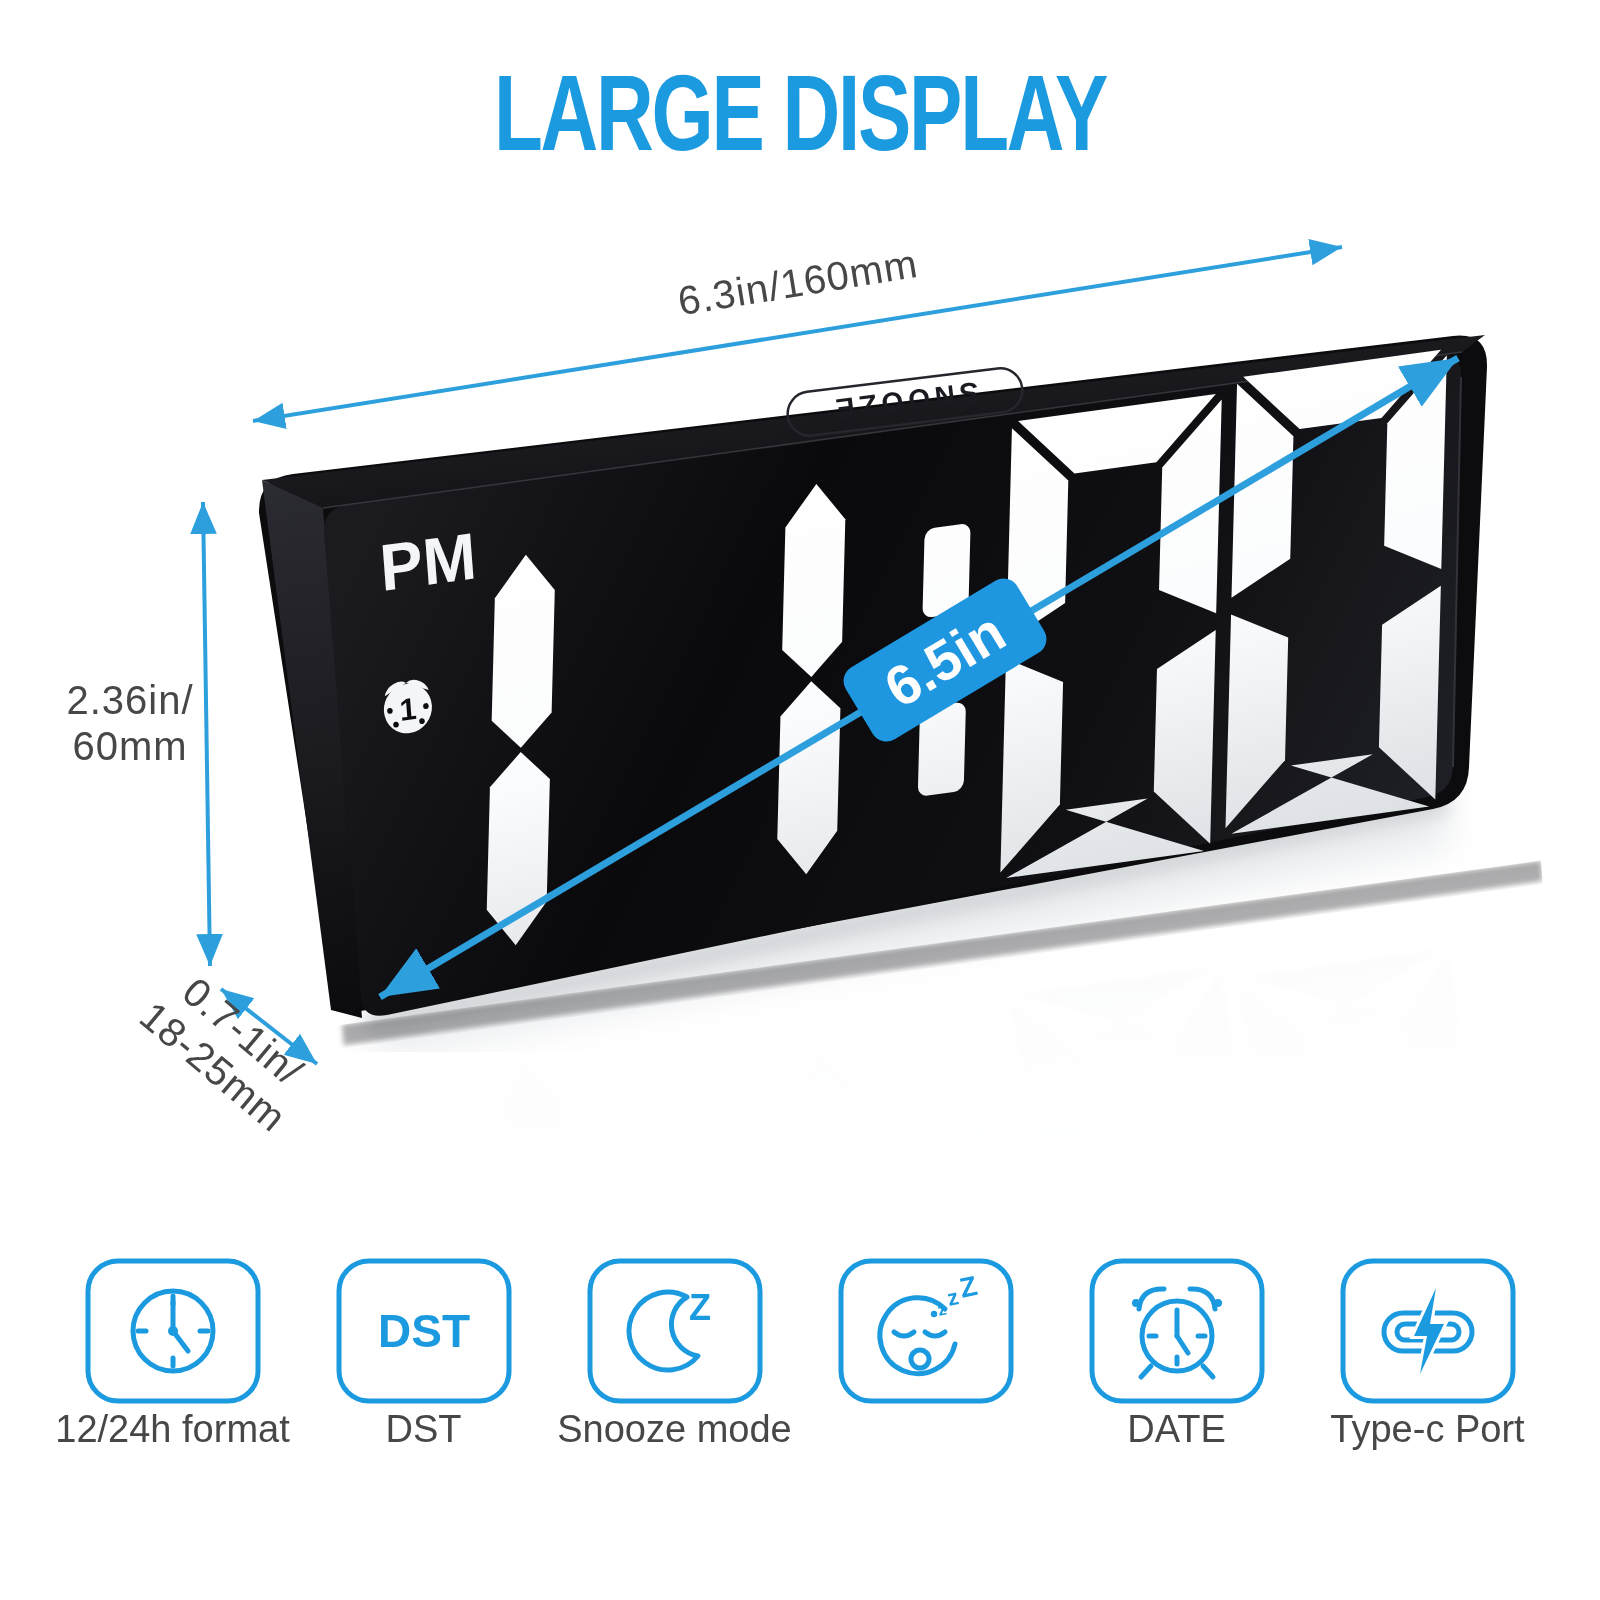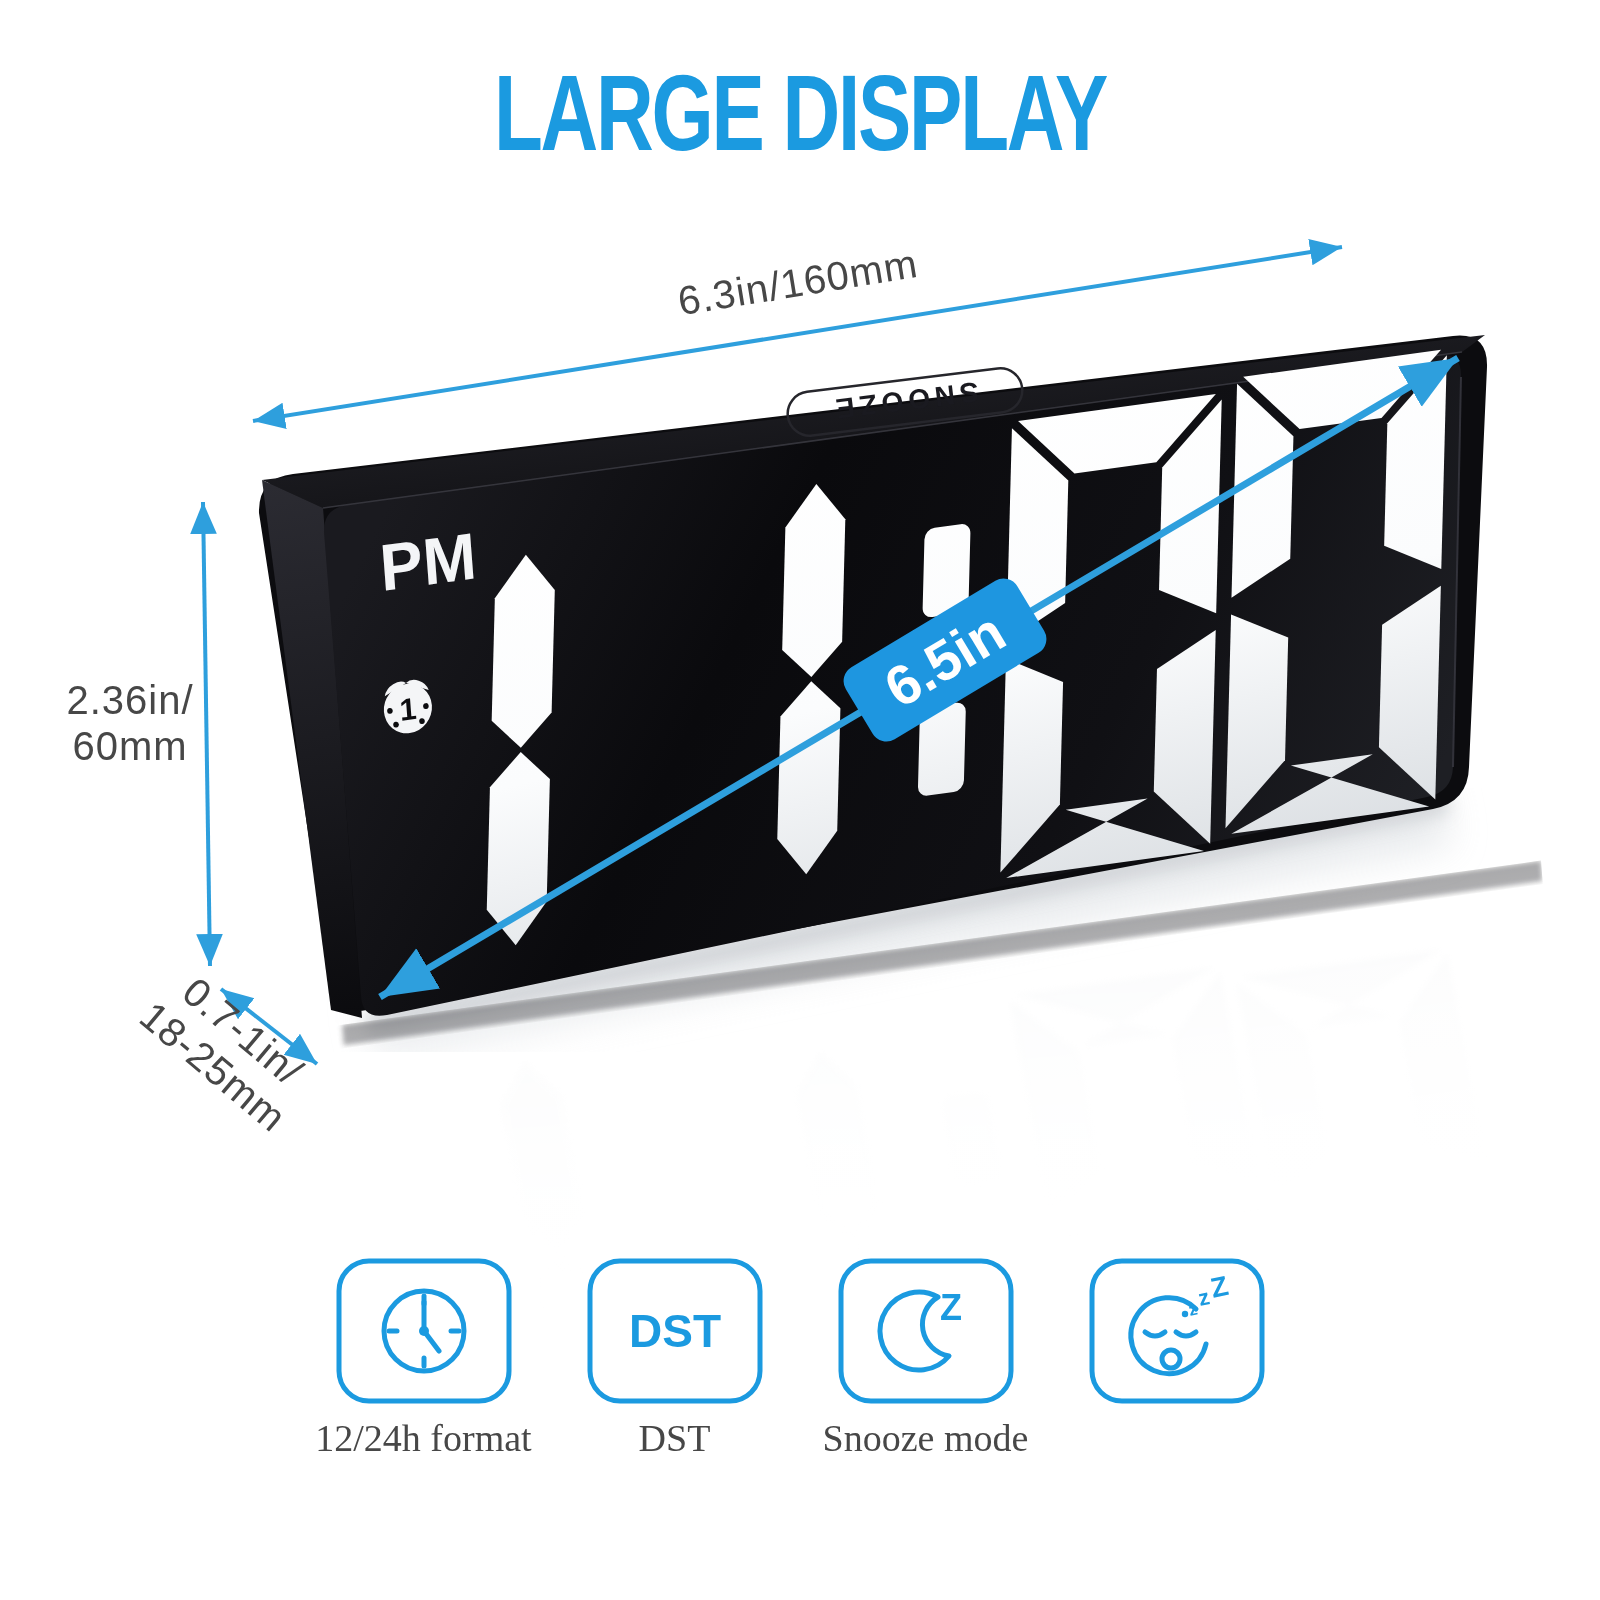--- a/index.html
+++ b/index.html
@@ -21,23 +21,22 @@
   .dim-label{fill:var(--label,#474747);font-size:40px;letter-spacing:1px;}
   .dim-line{stroke:var(--arrow,#2e9fdd);fill:none;}
   .badge-text{fill:#ffffff;font-size:56px;font-weight:bold;}
   .features{
     position:absolute;left:0;top:1258px;width:1600px;
     display:flex;justify-content:center;
   }
   .feature{width:251px;display:flex;flex-direction:column;align-items:center;}
   .feature svg{display:block;}
   .feature .flabel{
-    margin-top:12px;font-size:38px;color:var(--label,#474747);
+    margin-top:4px;font-size:38px;color:var(--label,#474747);
     white-space:nowrap;
-    font-family:Liberation Serif, serif;
   }
   .icon-stroke{stroke:var(--accent,#1b9ae0);fill:none;stroke-width:5;stroke-linecap:round;}
   .icon-fill{fill:var(--accent,#1b9ae0);}
   .icon-text{fill:var(--accent,#1b9ae0);font-weight:bold;}
 </style>
 </head>
 <body>
 
 <div class="page-title">LARGE DISPLAY</div>
 
@@ -220,15 +219,42 @@
       <path d="M 56,74 Q 66,82 76,74" class="icon-stroke"></path>
       <path d="M 87,74 Q 97,82 107,74" class="icon-stroke"></path>
       <circle cx="82" cy="101" r="9" class="icon-stroke"></circle>
       <circle cx="96" cy="56" r="3.2" class="icon-fill"></circle>
       <text x="101" y="58" font-size="17" class="icon-text" transform="rotate(-12 101 58)">z</text>
       <text x="111" y="48" font-size="22" class="icon-text" transform="rotate(-12 111 48)">z</text>
       <text x="124" y="40" font-size="28" class="icon-text" transform="rotate(-12 124 40)">Z</text>
     </svg>
   </div>
 
-
+  <div class="feature">
+    <svg width="176" height="146" viewBox="0 0 176 146">
+      <rect x="3" y="3" width="170" height="140" rx="30" class="icon-stroke"></rect>
+      <circle cx="88" cy="78" r="35" class="icon-stroke"></circle>
+      <path d="M 50,51 Q 52,30 75,31" class="icon-stroke" stroke-width="6"></path>
+      <circle cx="47" cy="45" r="4" class="icon-fill"></circle>
+      <path d="M 126,51 Q 124,30 101,31" class="icon-stroke" stroke-width="6"></path>
+      <circle cx="129" cy="45" r="4" class="icon-fill"></circle>
+      <line x1="62" y1="108" x2="52" y2="119" class="icon-stroke" stroke-width="6"></line>
+      <line x1="114" y1="108" x2="124" y2="119" class="icon-stroke" stroke-width="6"></line>
+      <line x1="88" y1="78" x2="88" y2="52" class="icon-stroke" stroke-width="4.5"></line>
+      <line x1="88" y1="78" x2="99" y2="95" class="icon-stroke" stroke-width="4.5"></line>
+      <line x1="116" y1="78" x2="109" y2="78" class="icon-stroke" stroke-width="4"></line>
+      <line x1="60" y1="78" x2="67" y2="78" class="icon-stroke" stroke-width="4"></line>
+      <line x1="88" y1="106" x2="88" y2="99" class="icon-stroke" stroke-width="4"></line>
+    </svg>
+    <span class="flabel">DATE</span>
+  </div>
+
+  <div class="feature">
+    <svg width="176" height="146" viewBox="0 0 176 146">
+      <rect x="3" y="3" width="170" height="140" rx="30" class="icon-stroke"></rect>
+      <rect x="44" y="55" width="88" height="38" rx="19" class="icon-stroke" stroke-width="6"></rect>
+      <rect x="57" y="66" width="62" height="16" rx="8" class="icon-stroke" stroke-width="4"></rect>
+      <polygon points="96,30 74,78 87,78 80,116 104,66 90,66" class="icon-fill" stroke="#ffffff" stroke-width="6" paint-order="stroke"></polygon>
+    </svg>
+    <span class="flabel">Type-c Port</span>
+  </div>
 
 </div>
 
 </body></html>

